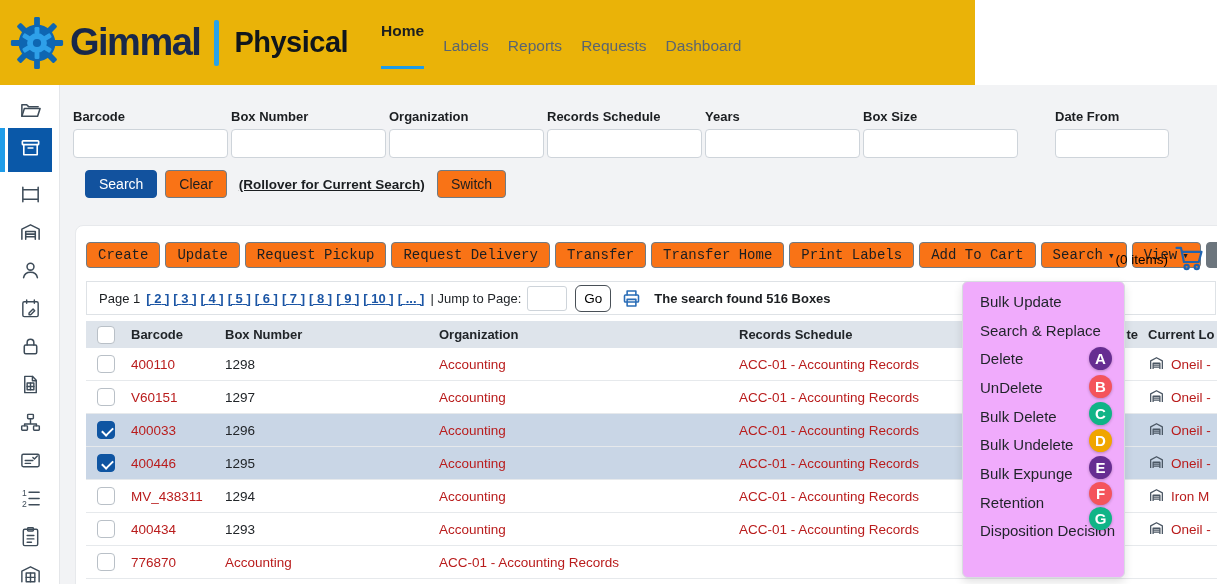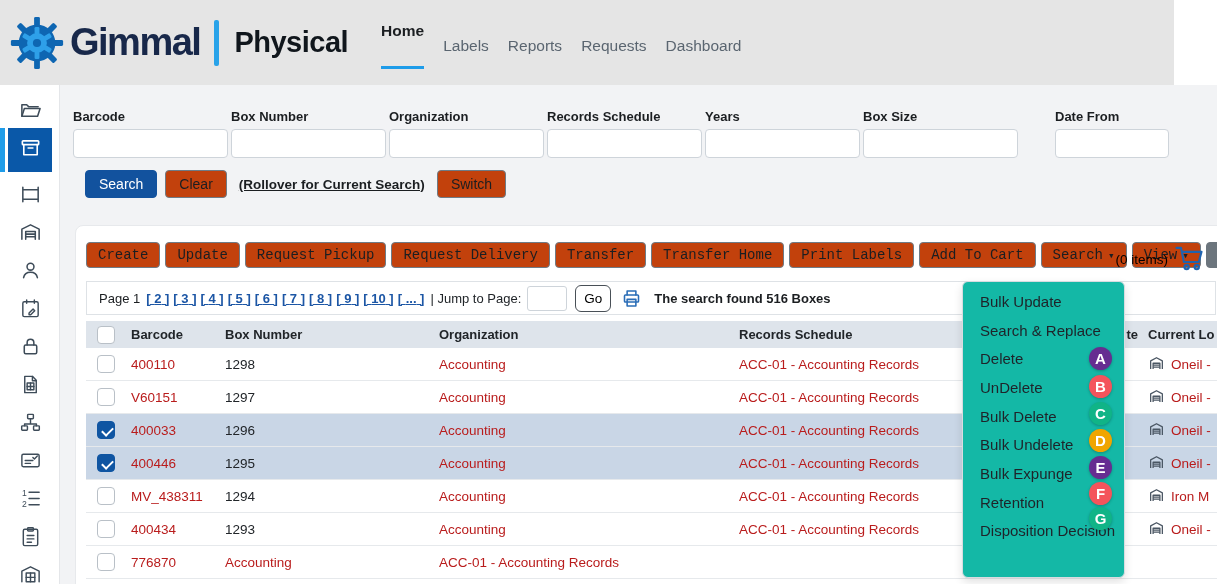--- a/index.html
+++ b/index.html
@@ -1,21 +1,21 @@
 <!DOCTYPE html>
 <html><head>
 <meta charset="utf-8">
 <style>
   * { margin:0; padding:0; box-sizing:border-box; }
   html,body { width:1217px; height:584px; overflow:hidden; background:#fff;
     font-family:"Liberation Sans","DejaVu Sans",sans-serif; color:#212529; }
   body { position:relative; }
 
   
-  .topbar { position:absolute; left:0; top:0; width:1174px; height:85px; background:#e5e5e5; display:flex; align-items:center; z-index:5;text-align:right; }
+  .topbar { position:absolute; left:0; top:0; width:975px; height:85px; background:#eab308; display:flex; align-items:center; z-index:5;text-align:right; }
   .logo-wrap { display:flex; align-items:center; margin-left:8px; }
   .brand-name { font-size:38px; font-weight:800; letter-spacing:-1.5px; color:#18284a; margin-left:4px; }
   .brand-divider { width:5px; height:46px; background:#29a3e9; border-radius:2px; margin:0 15px 0 14px; }
   .brand-product { font-size:29px; font-weight:700; color:#10161c; letter-spacing:-0.5px; }
   .main-nav { display:flex; align-items:flex-end; margin-left:33px; gap:19px; height:52px; }
   .nav-item { font-size:15.5px; color:#5a6570; cursor:pointer; padding-bottom:14px; }
   .nav-item.active { color:#1b1e21; font-weight:700; border-bottom:3px solid #1e9ce9; padding-bottom:26px; }
 
   
   .sidebar { position:absolute; left:0; top:85px; width:60px; height:499px; background:#fff; border-right:1px solid #e4e6e9; z-index:4; }
@@ -26,21 +26,21 @@
   .side-item.active svg { stroke:#fff; }
 
   
   .content-bg { position:absolute; left:60px; top:85px; width:1157px; height:499px; background:#f2f3f5; }
 
   
   .field { position:absolute; top:109px; width:155px; }
   .field label { display:block; font-size:13px; font-weight:700; color:#1b1e21; margin-bottom:5px; }
   .field input { width:100%; height:29px; border:1px solid #ced4da; border-radius:4px; background:#fff; padding:0 8px; font-size:13px; outline:none; }
   .search-actions { position:absolute; left:85px; top:170px; display:flex; align-items:center; gap:8px; }
-  .btn { border:1px solid #6e7b86; border-radius:4px; background:#c2410c; color:#1b1e21; font-size:14px; padding:5px 13px; cursor:pointer; font-family:inherit; white-space:nowrap; }
+  .btn { border:1px solid #6e7b86; border-radius:4px; background:#f97316; color:#1b1e21; font-size:14px; padding:5px 13px; cursor:pointer; font-family:inherit; white-space:nowrap; }
   .btn-primary { background:#12529e; border-color:#12529e; color:#fff; }
   .rollover-link { font-size:13.5px; font-weight:700; color:#1b1e21; text-decoration:underline; margin:0 4px; cursor:pointer; }
 
   
   .card { position:absolute; left:75px; top:225px; width:1150px; height:375px; background:#fff; border:1px solid #e7e9ec; border-radius:8px; }
   .toolbar { display:flex; gap:5px; padding:16px 10px 9px 10px; }
   .toolbar .btn { padding:4px 11px;font-family:Liberation Mono, monospace; }
   .btn-open { background:#6c757d; border-color:#6c757d; color:#fff; }
   .caret { font-size:11px; margin-left:5px; }
   .cart-area { position:absolute; right:18px; top:18px; display:flex; align-items:center; gap:6px; cursor:pointer; }
@@ -65,21 +65,21 @@
   .trow.selected { background:#c9d6e6; }
   .cell-pad { padding-left:5px; }
   .col-hidden-hdr { text-align:right; padding-right:10px; }
   .link { color:#b91c1c; cursor:pointer; }
   .loc-cell { display:flex; align-items:center; gap:6px; overflow:hidden; white-space:nowrap; }
   .cb { width:18px; height:18px; border:1px solid #b9c0c7; border-radius:4px; background:#fff; margin-left:11px; position:relative; cursor:pointer; }
   .cb.checked { background:#0f55a2; border-color:#0f55a2; }
   .cb.checked::after { content:""; position:absolute; left:4px; top:4.5px; width:9px; height:5px; border-left:2px solid #fff; border-bottom:2px solid #fff; transform:rotate(-45deg); }
 
   
-  .dropdown { position:absolute; left:962px; top:281px; width:163px; height:297px; background:#14b8a6; border:1px solid #d8dce0; border-radius:6px; box-shadow:0 4px 10px rgba(0,0,0,.12); z-index:20; padding:5px 0; }
+  .dropdown { position:absolute; left:962px; top:281px; width:163px; height:297px; background:#f0abfc; border:1px solid #d8dce0; border-radius:6px; box-shadow:0 4px 10px rgba(0,0,0,.12); z-index:20; padding:5px 0; }
   .dd-item { height:28.7px; display:flex; align-items:center; padding-left:17px; font-size:15px; color:#1f2329; cursor:pointer; }
   .badge { position:absolute; width:23px; height:23px; border-radius:50%; color:#fff; font-weight:700; font-size:15px; display:flex; align-items:center; justify-content:center; left:1089px; z-index:25; box-shadow:0 1px 3px rgba(0,0,0,.25); }
 </style>
 </head>
 <body>
 
 <div class="topbar">
   <div class="logo-wrap">
     <span style="display:flex;">
       <svg width="58" height="58" viewBox="0 0 24 24">

